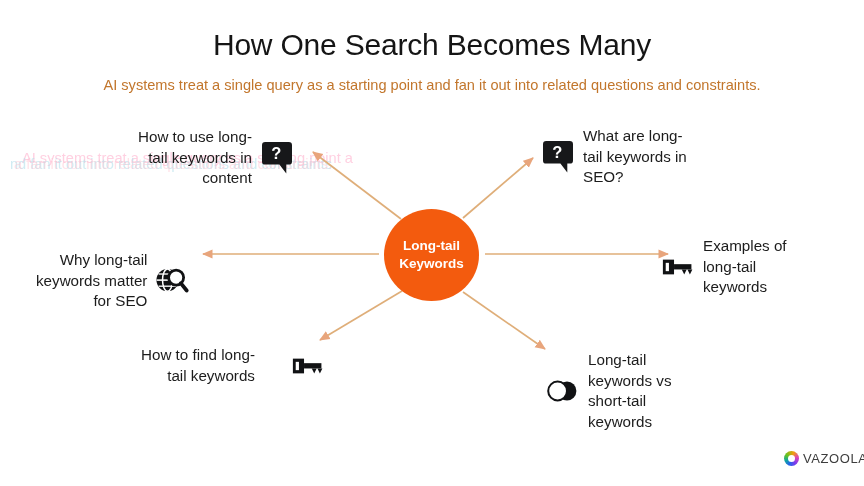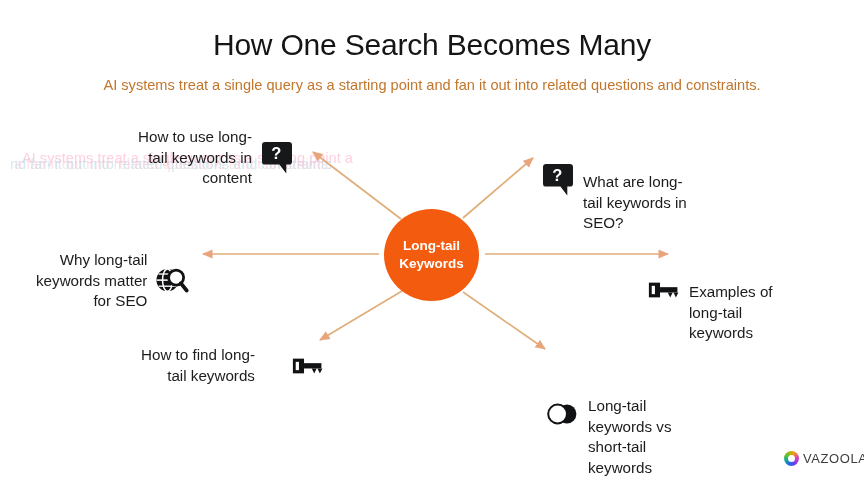--- a/index.html
+++ b/index.html
@@ -110,36 +110,36 @@
     align-items: center;
     gap: 8px;
   }
   .branch-label {
     font-size: 15.2px;
     line-height: 1.35;
     color: #1c1c1c;
     white-space: pre-line;
   }
   .lbl-right { text-align: right; }
-  .lbl-left  { text-align: left; margin-top: 46px; }
+  .lbl-left  { text-align: left; }
 
   .icon-box {
     width: 34px;
     height: 34px;
     flex: 0 0 34px;
     display: flex;
     align-items: center;
     justify-content: center;
   }
 
   
   .b-top-left      { left: 138px; top: 127px; }
   .b-top-right     { left: 541px; top: 126px; }
   .b-left          { left: 36px;  top: 250px; }
-  .b-right         { left: 647px; top: 236px; }
+  .b-right         { left: 661px; top: 236px; }
   .b-bottom-left   { left: 141px; top: 345px; gap: 36px; }
   .b-bottom-right  { left: 546px; top: 350px; }
 
   .b-top-left,
   .b-left,
   .b-bottom-left { }
 
   .b-top-left .branch-label,
   .b-left .branch-label,
   .b-bottom-left .branch-label { text-align: right; }

